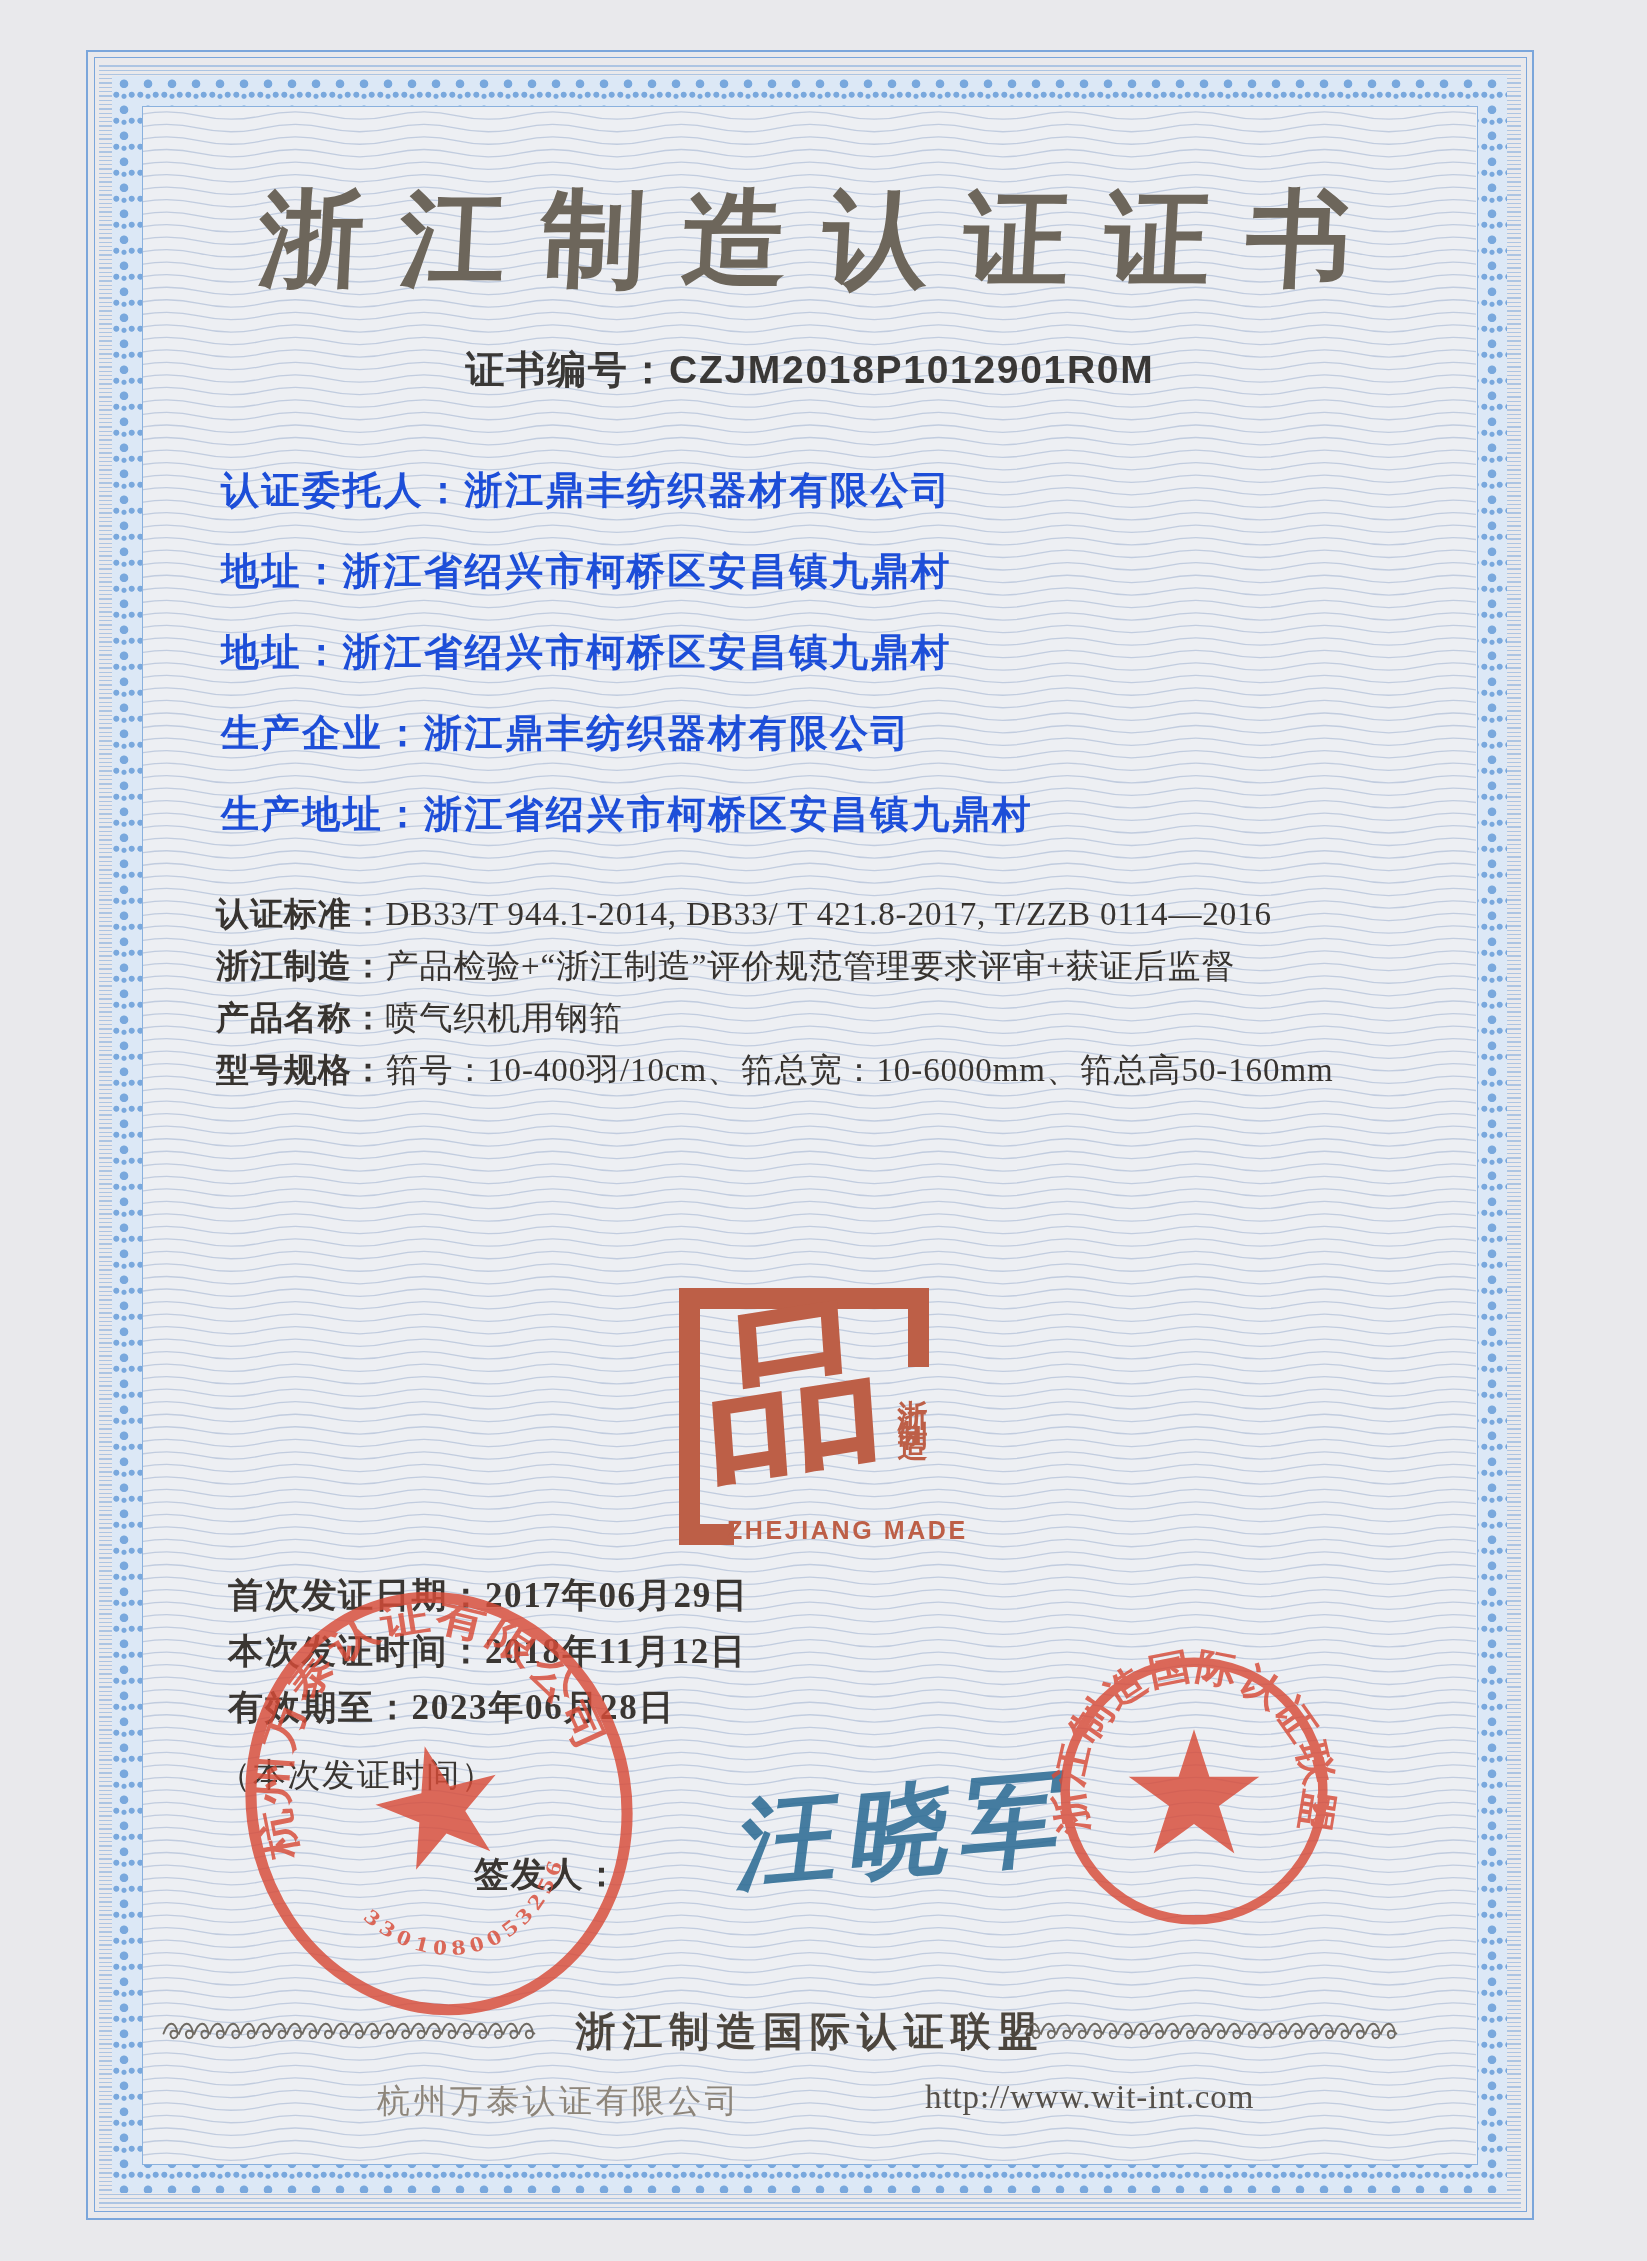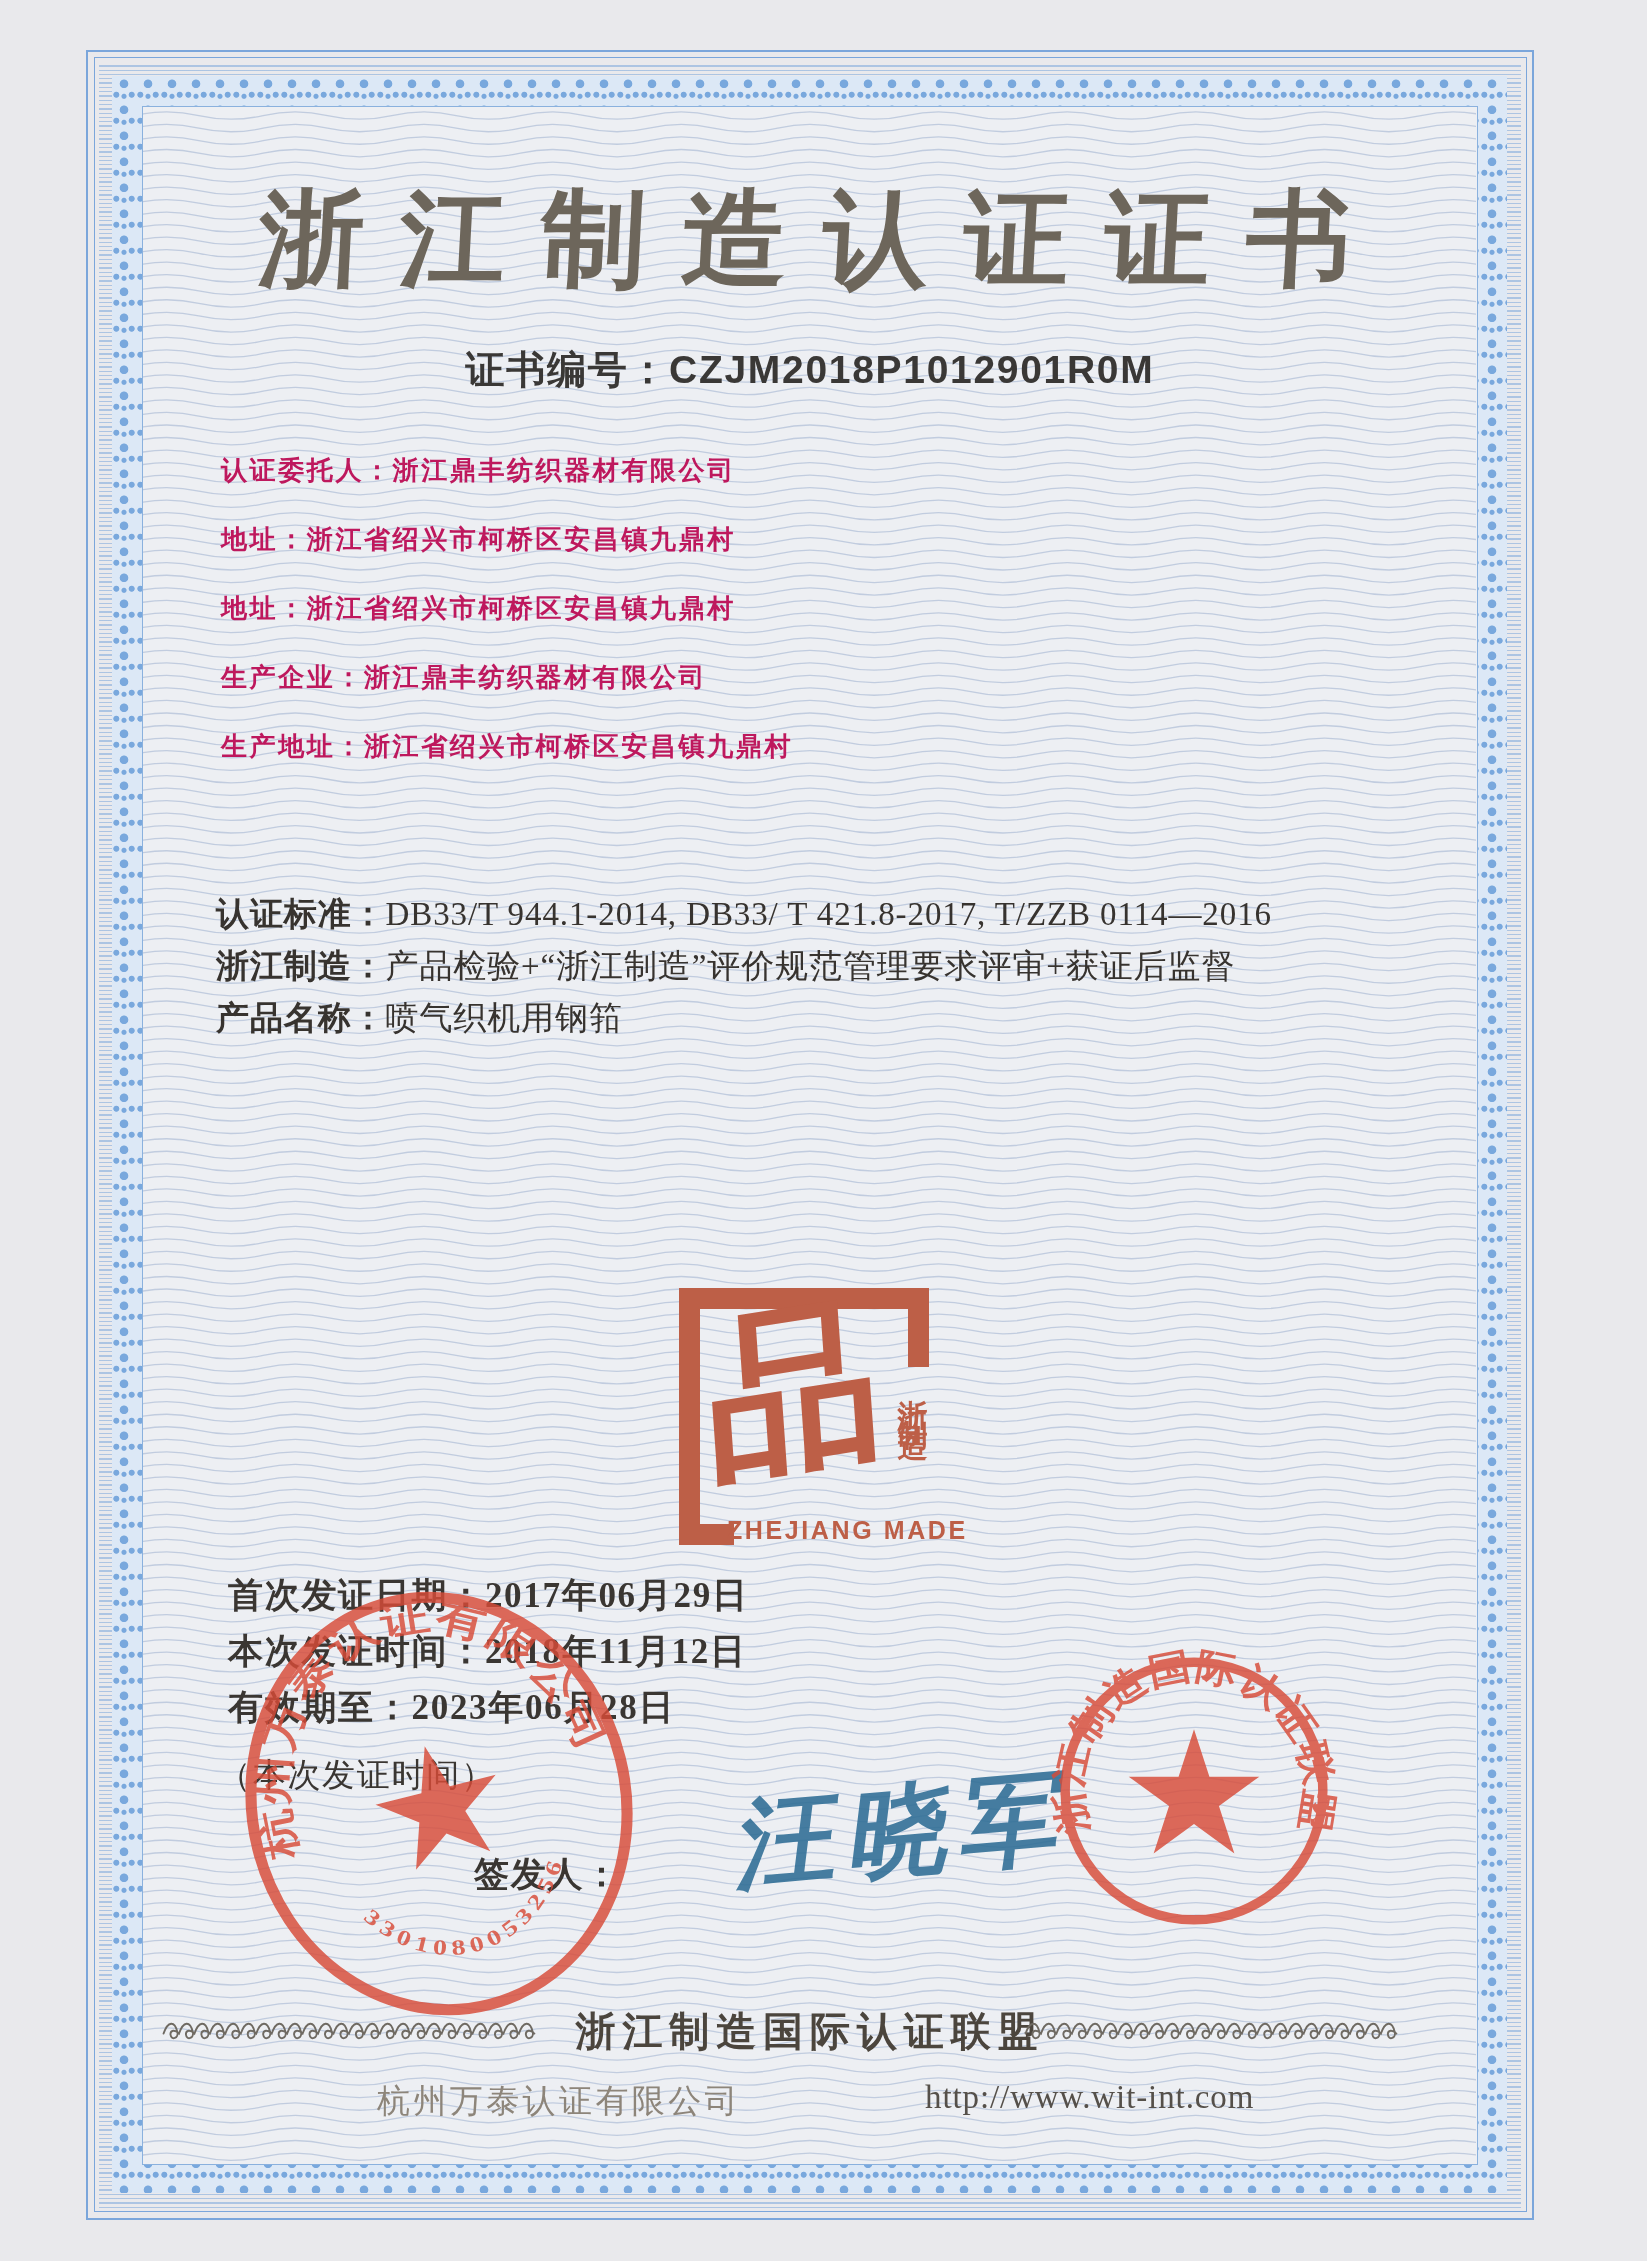--- a/index.html
+++ b/index.html
@@ -25,22 +25,22 @@
                background:#edeff3;border:1.7px solid #8ab1de;box-sizing:border-box;}
   #waves{position:absolute;left:143px;top:107px;width:1333px;height:2055px;}
   
   .title{position:absolute;left:141px;top:170px;width:1338px;text-align:center;
          font-size:105px;font-weight:700;color:#6d665b;letter-spacing:36px;
          padding-left:26px;box-sizing:border-box;transform:skewX(-3deg);white-space:nowrap;}
   .certno{position:absolute;left:141px;top:343px;width:1338px;text-align:center;
           font-family:"Liberation Sans","DejaVu Sans",sans-serif;
           font-size:39px;font-weight:700;color:#3a3836;letter-spacing:1.7px;white-space:nowrap;}
   .fields{position:absolute;left:221px;top:453px;}
-  .field-line{height:69px;font-size:26px;font-weight:700;color:#be185d;
-              letter-spacing:2.6px;white-space:nowrap;}
+  .field-line{height:69px;font-size:38px;font-weight:700;color:#1d4ed8;
+              letter-spacing:2.6px;white-space:nowrap;margin-top:12px;}
   .specs{position:absolute;left:216px;top:892px;}
   .spec-line{height:52px;font-size:33px;color:#37332f;white-space:nowrap;letter-spacing:0.9px;}
   .spec-line .lbl{font-weight:700;}
   .statement{position:absolute;left:214px;top:1131px;width:1252px;
              font-size:33px;line-height:50px;color:#3b3733;text-align:justify;
              text-indent:2em;letter-spacing:0.9px;margin:0;}
   
   .logo{position:absolute;left:679px;top:1288px;width:250px;height:257px;}
   .logo .bar{position:absolute;background:#bd5f47;}
   .logo .bar-top{left:0;top:0;width:100%;height:21.4px;}
@@ -265,20 +265,21 @@
     <div class="field-line"><span>地址：</span><span>浙江省绍兴市柯桥区安昌镇九鼎村</span></div>
     <div class="field-line"><span>地址：</span><span>浙江省绍兴市柯桥区安昌镇九鼎村</span></div>
     <div class="field-line"><span>生产企业：</span><span>浙江鼎丰纺织器材有限公司</span></div>
     <div class="field-line"><span>生产地址：</span><span>浙江省绍兴市柯桥区安昌镇九鼎村</span></div>
   </div>
 
   <div class="specs">
     <div class="spec-line"><span class="lbl">认证标准：</span><span>DB33/T 944.1-2014, DB33/ T 421.8-2017, T/ZZB 0114—2016</span></div>
     <div class="spec-line"><span class="lbl">浙江制造：</span><span>产品检验+“浙江制造”评价规范管理要求评审+获证后监督</span></div>
     <div class="spec-line"><span class="lbl">产品名称：</span><span>喷气织机用钢筘</span></div>
+    <div class="spec-line"><span class="lbl">型号规格：</span><span>筘号：10-400羽/10cm、筘总宽：10-6000mm、筘总高50-160mm</span></div>
   </div>
 
 
   <div class="logo">
     <div class="bar bar-top"></div>
     <div class="bar bar-left"></div>
     <div class="bar bar-right"></div>
     <div class="bar bar-bstub"></div>
     <div class="mark">品</div>
     <div class="side">浙江制造</div>

